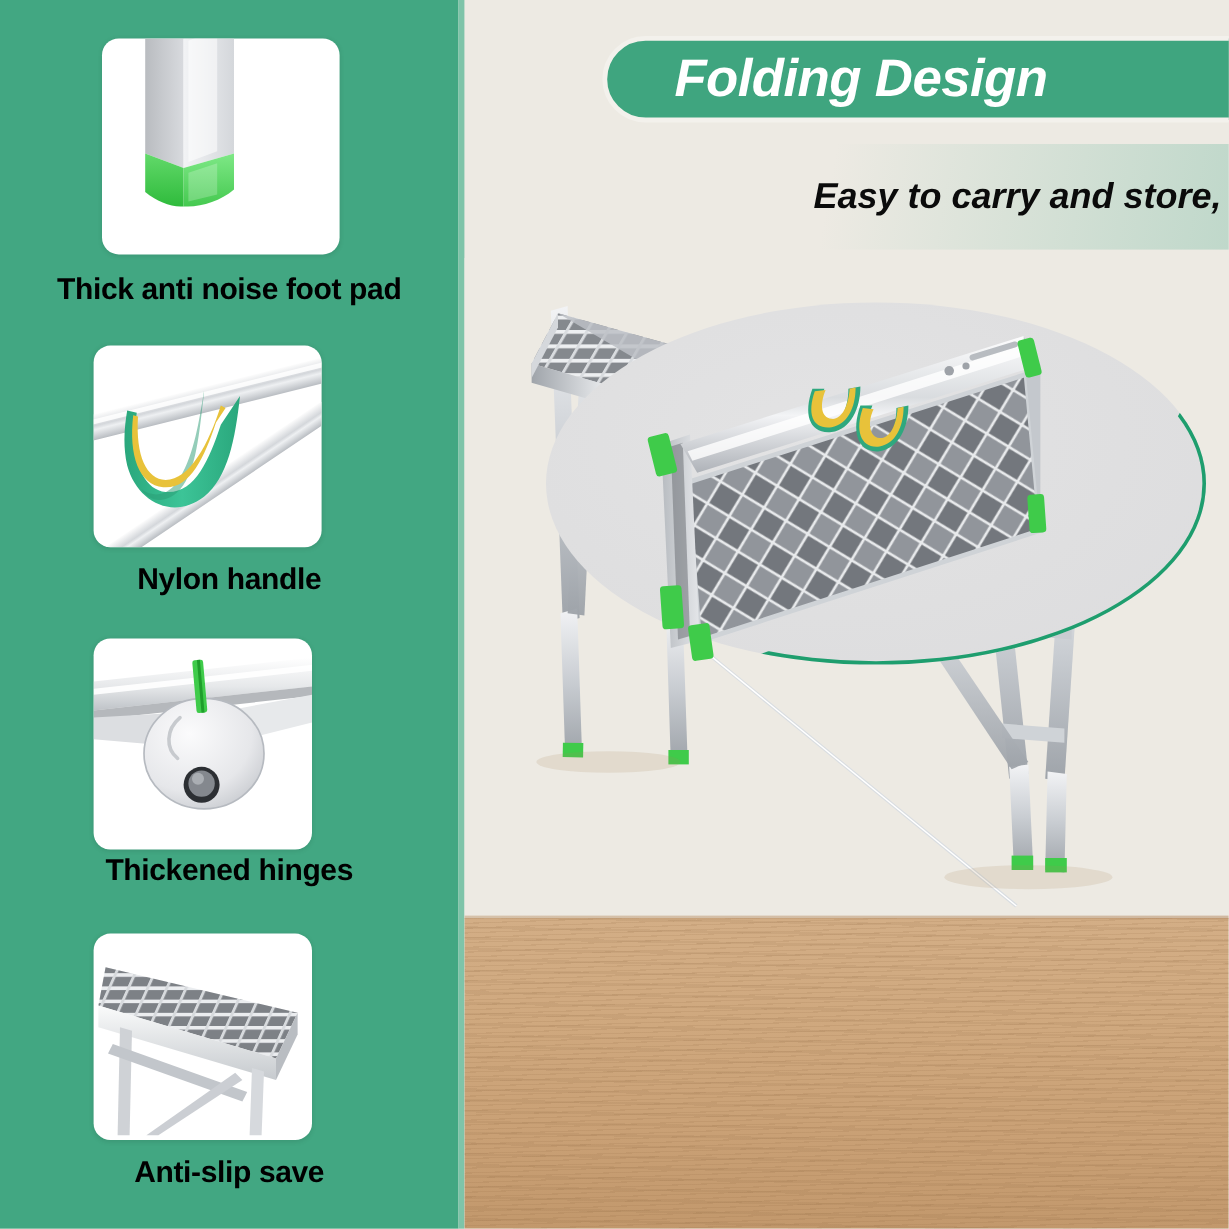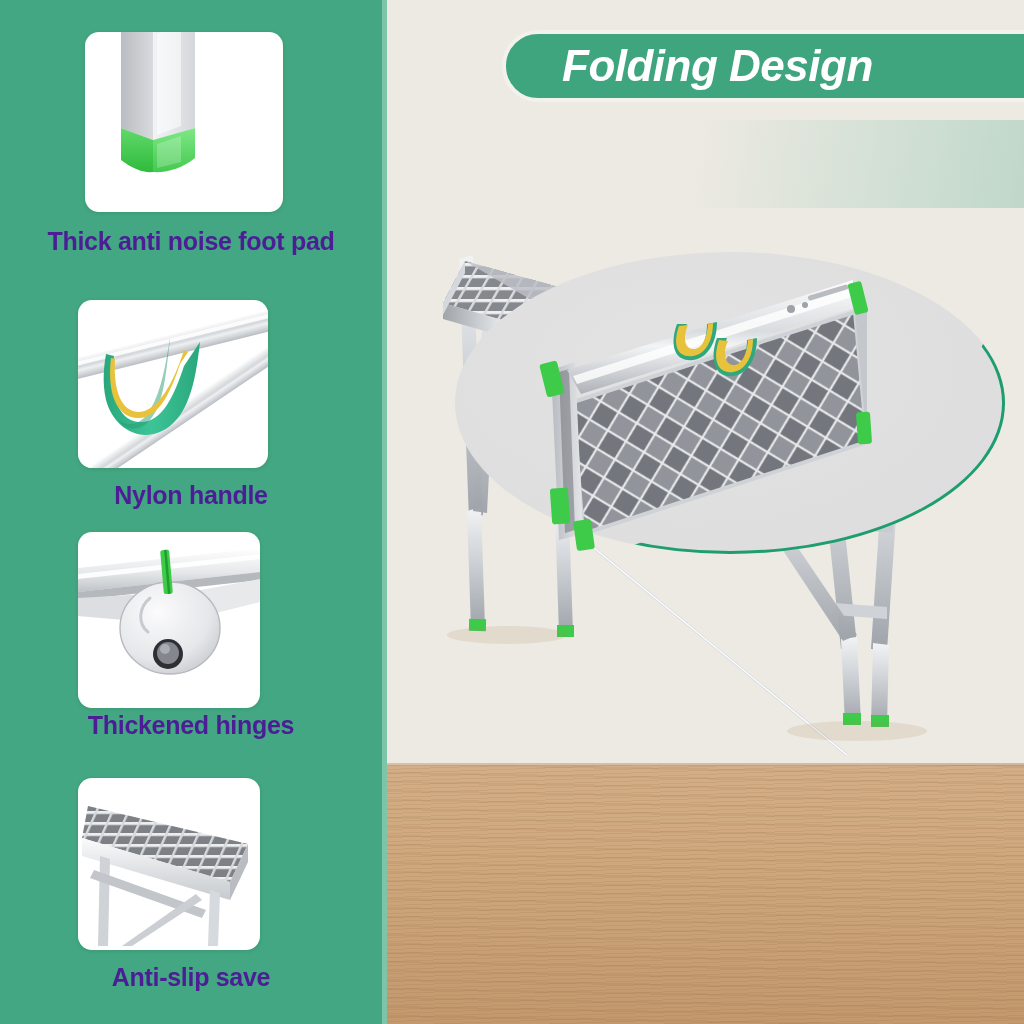--- a/index.html
+++ b/index.html
@@ -19,31 +19,31 @@
   #sidebar-edge {
     position: absolute; left: 382px; top: 0; width: 5px; height: 1024px;
     background: #7ec4a9;
   }
   .feature { position: absolute; left: 0; width: 382px; }
   .feature-card {
     position: relative; background: #ffffff; border-radius: 14px;
     overflow: hidden; box-shadow: 0 1px 4px rgba(0,0,0,.10);
   }
   .feature-label {
-    color: #4c1d95; font-weight: bold; letter-spacing: -0.3px;
+    color: #000000; font-weight: bold; letter-spacing: -0.3px;
     text-align: center; line-height: 1.05; white-space: nowrap;
   }
 
   
   #f1 { top: 32px; }
   #f1 .feature-card { margin-left: 85px; width: 198px; height: 180px; }
   #f1 .feature-label { font-size: 25px; margin-top: 16px; }
 
   
-  #f2 { top: 300px; }
+  #f2 { top: 288px; }
   #f2 .feature-card { margin-left: 78px; width: 190px; height: 168px; }
   #f2 .feature-label { font-size: 25px; margin-top: 14px; }
 
   
   #f3 { top: 532px; }
   #f3 .feature-card { margin-left: 78px; width: 182px; height: 176px; }
   #f3 .feature-label { font-size: 25px; margin-top: 4px; }
 
   
   #f4 { top: 778px; }
@@ -271,20 +271,21 @@
       <div class="feature-label">Anti-slip save</div>
     </div>
   </div>
   <div id="sidebar-edge"></div>
 
   <div id="header">
     <div id="title-pill">
       <span class="t">Folding Design</span>
     </div>
     <div id="subtitle-wrap">
+      <span class="s">Easy to carry and store,</span>
     </div>
   </div>
 
   <div id="photo">
     <div id="wall"></div>
     <div id="floor"></div>
     <div id="floor-line"></div>
 
     <svg class="nodrag" width="637" height="809" viewBox="0 0 637 809" style="position:absolute;left:0;top:0">
       <defs>

